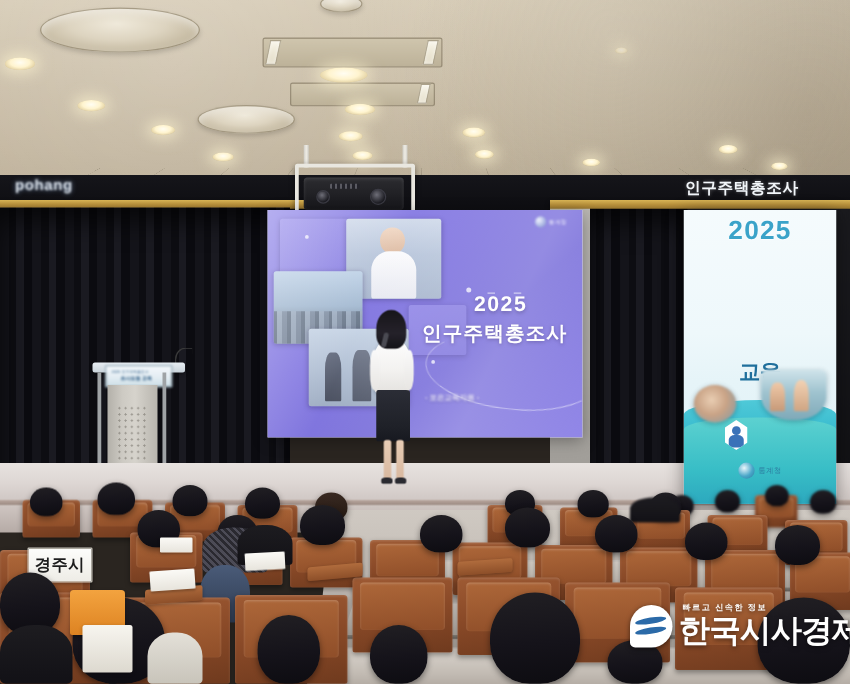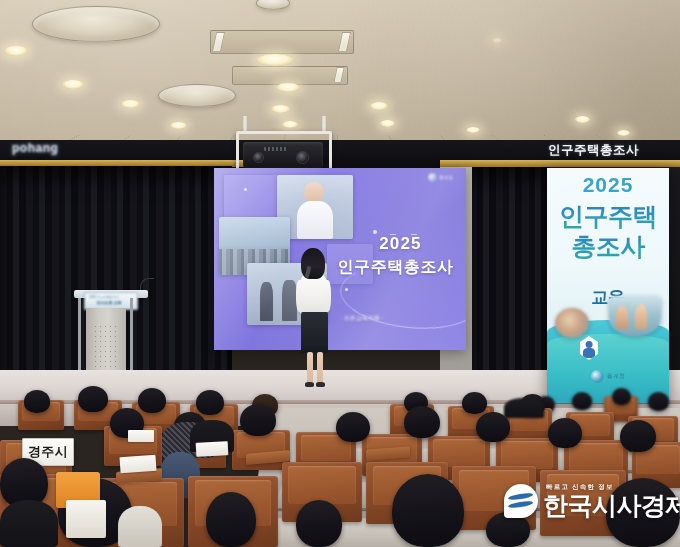--- a/index.html
+++ b/index.html
@@ -667,22 +667,20 @@
   <div class="p-shoe blurlite" style="left:316px;top:382px;width:9px;height:5px;"></div>
 
   <div class="stage-floor" style="left:0px;top:370px;width:680px;height:40px;"></div>
   <div class="stage-edge" style="left:0px;top:400px;width:680px;height:6px;"></div>
   <div class="stage-front" style="left:0px;top:404px;width:680px;height:22px;"></div>
 
   <div class="banner-pole" style="left:608px;top:168px;width:3px;height:238px;"></div>
   <div class="banner" style="left:547px;top:168px;width:122px;height:235px;">
 
     <div class="banner-yr" style="top:5px;font-size:21px;">2025</div>
-    <div class="banner-l1" style="top:32px;font-size:25px;letter-spacing:-.5px;">인구주택</div>
-    <div class="banner-l2" style="top:62px;font-size:25px;letter-spacing:-.5px;">총조사</div>
     <div class="banner-l4" style="top:118px;font-size:17px;letter-spacing:-.3px;">교육</div>
 
     <div class="banner-wave" style="top:152px;height:84px;"></div>
     <div class="banner-wave2" style="top:166px;height:70px;"></div>
 
     <div class="bphoto hand blurmed" style="left:8px;top:140px;width:34px;height:30px;"></div>
     <div class="bphoto fam blurmed" style="left:62px;top:128px;width:52px;height:40px;border-radius:10% 10% 46% 46%;"></div>
 
     <div class="b-hex" style="left:32px;top:168px;width:20px;height:24px;">
       <span class="b-hex-person"></span>

